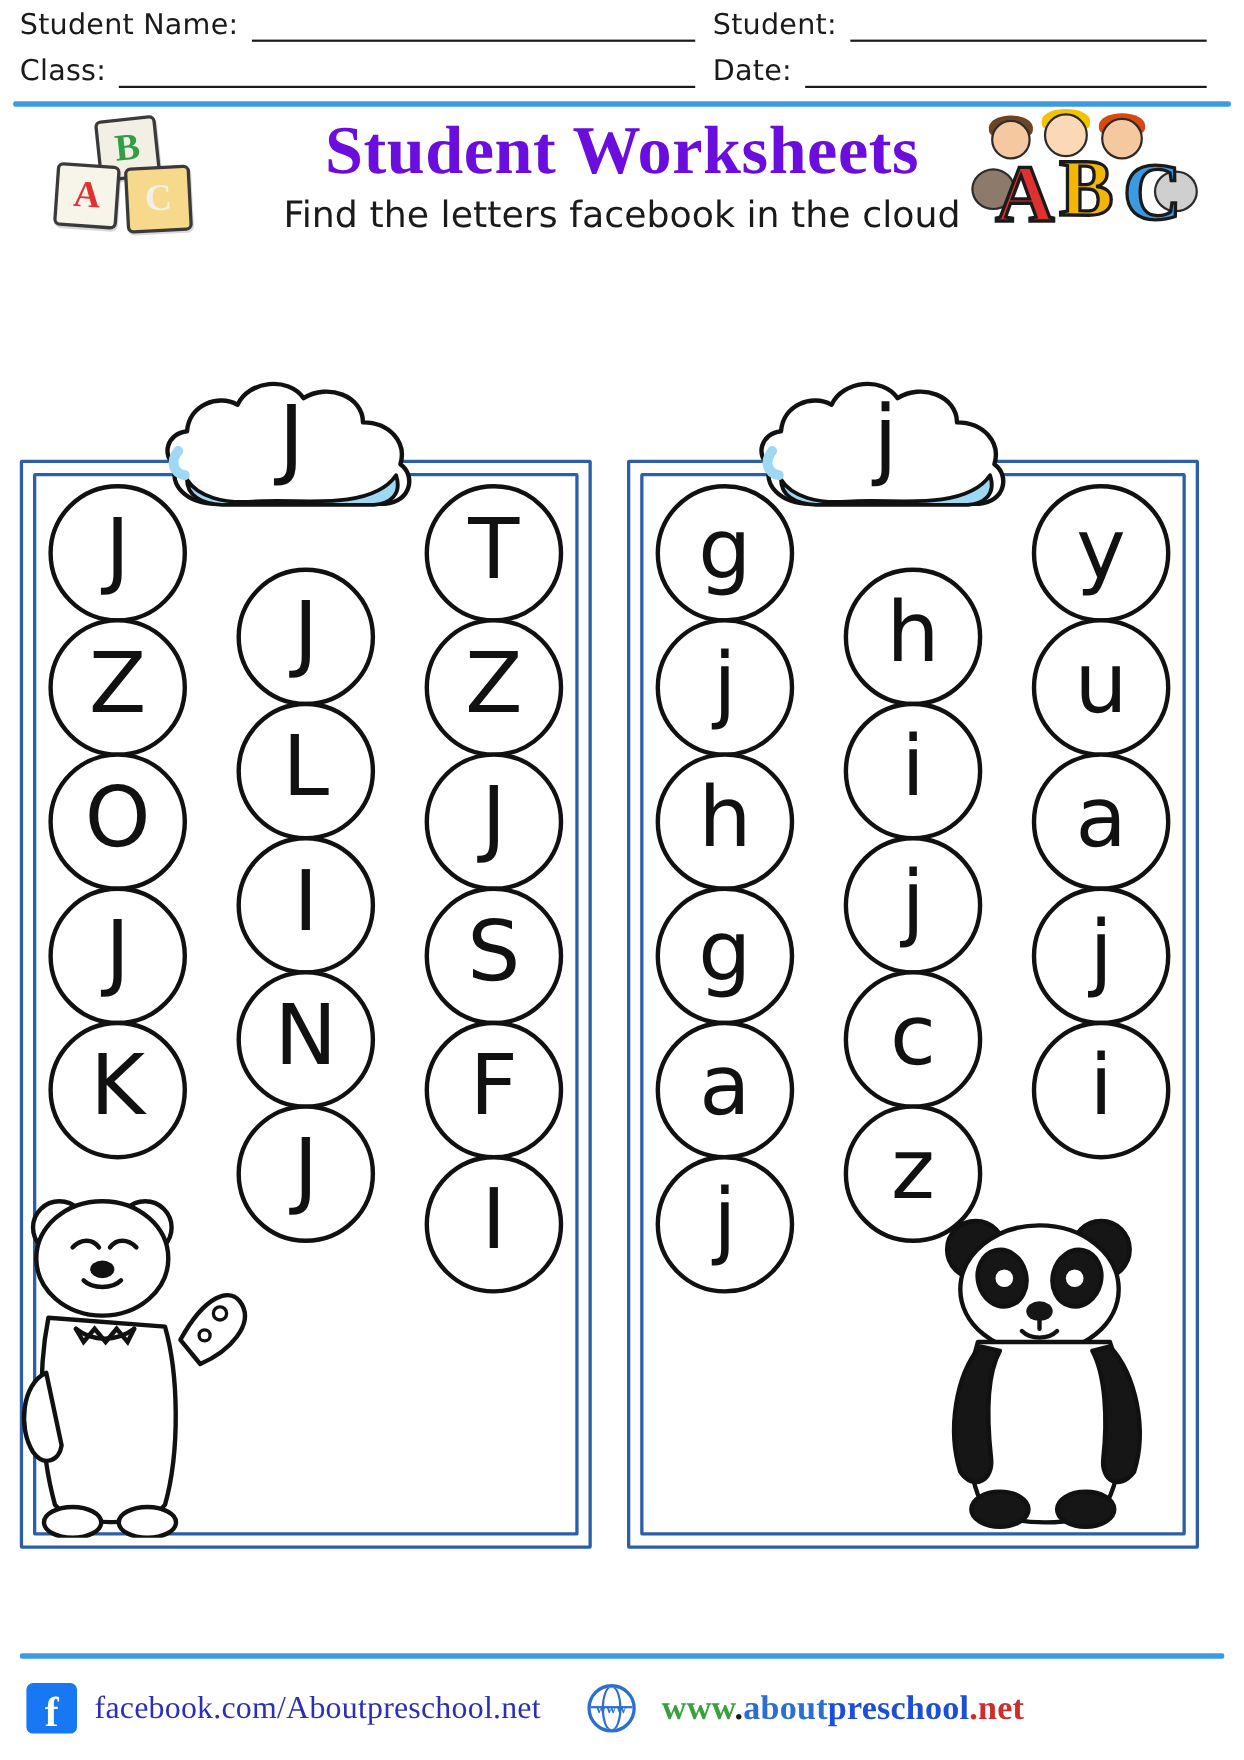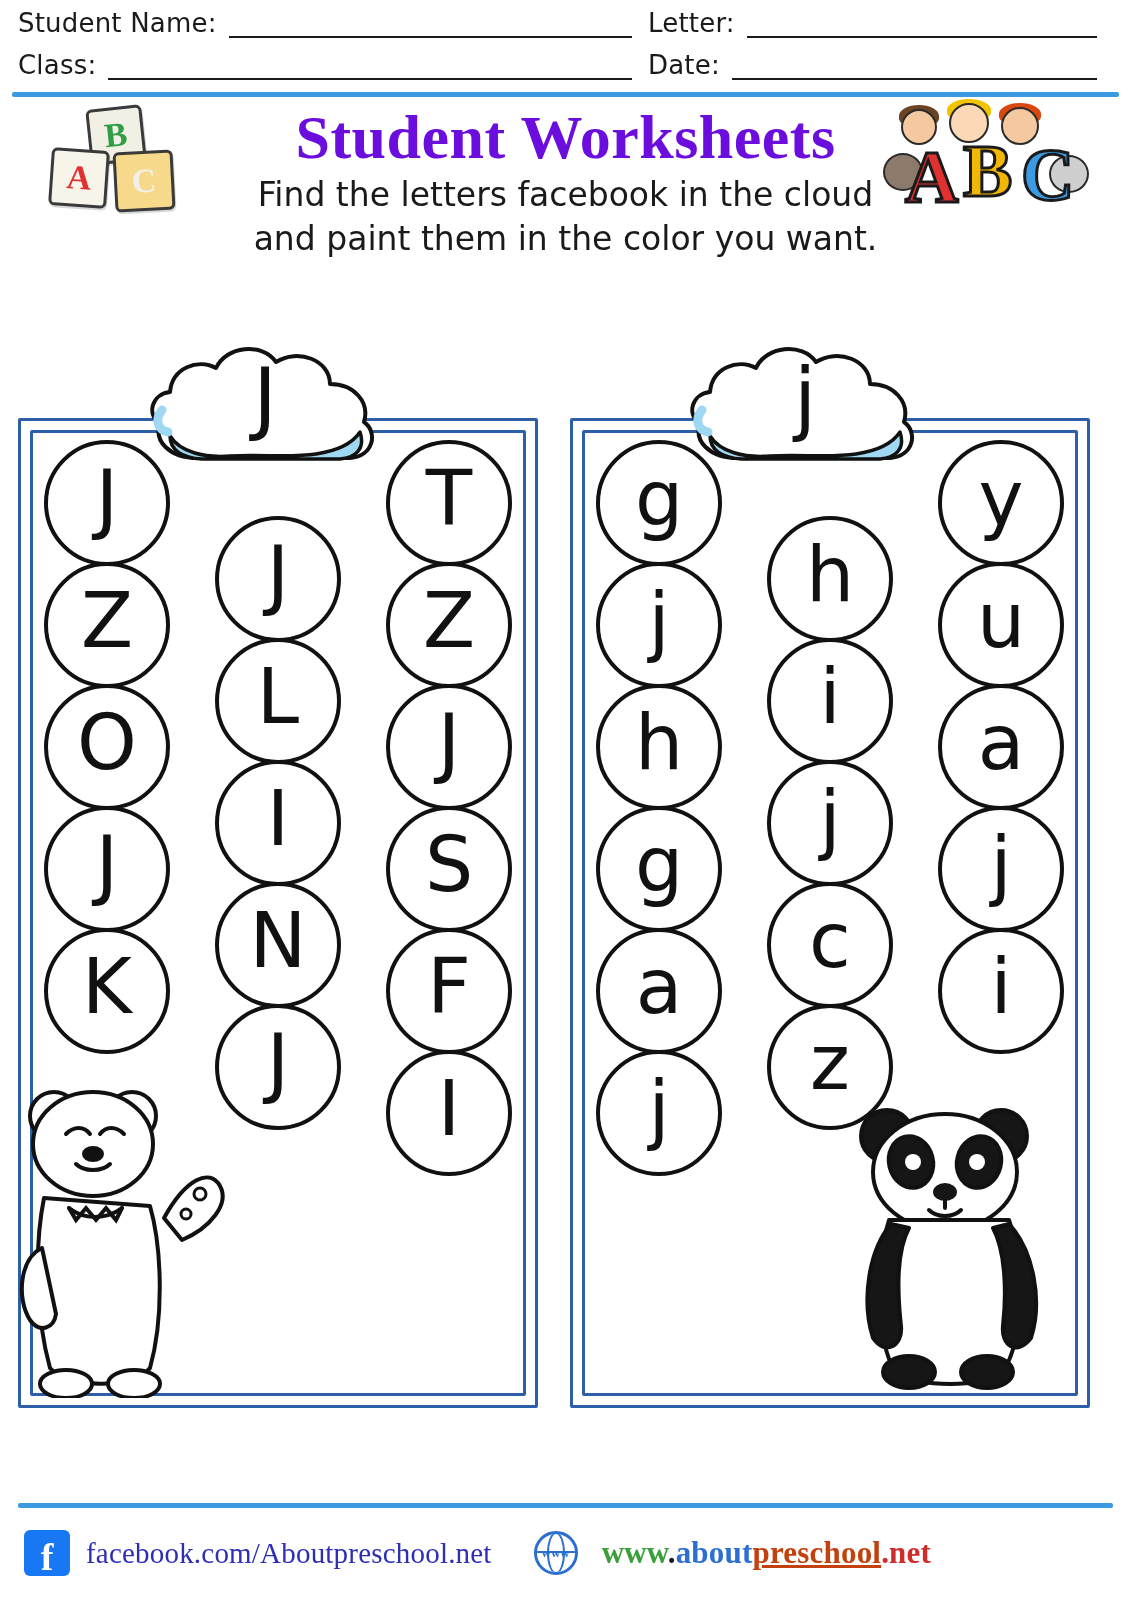--- a/index.html
+++ b/index.html
@@ -310,34 +310,34 @@
   .site-text {
     font-family: "Liberation Serif", serif;
     font-weight: bold;
     font-size: 31px;
     margin-left: 24px;
     letter-spacing: 0.2px;
   }
   .s-www { color: #3ba03b; }
   .s-dot { color: #1a1a1a; }
   .s-about { color: #2c6fd1; }
-  .s-preschool { color: #c2410c; text-decoration: underline; }
+  .s-preschool { color: #1d4ed8; }
   .s-net { color: #d12c2c; margin-top: 32px; }
 </style>
 </head>
 <body>
 
 <div class="header-fields">
   <div class="field-row">
     <div class="field-group left">
       <span class="field-label">Student Name:</span>
       <span class="field-line"></span>
     </div>
     <div class="field-group right">
-      <span class="field-label">Letter:</span>
+      <span class="field-label">Student:</span>
       <span class="field-line"></span>
     </div>
   </div>
   <div class="field-row">
     <div class="field-group left">
       <span class="field-label">Class:</span>
       <span class="field-line"></span>
     </div>
     <div class="field-group right">
       <span class="field-label">Date:</span>
@@ -366,21 +366,20 @@
     <div class="kid-hair hair3"></div>
     <div class="kid kid3"></div>
     <div class="pet pet1"></div>
     <div class="pet pet2"></div>
     <div class="abc-letter abc-a">A</div>
     <div class="abc-letter abc-b">B</div>
     <div class="abc-letter abc-c">C</div>
   </div>
 
   <div class="subtitle">Find the letters facebook in the cloud</div>
-  <div class="subtitle">and paint them in the color you want.</div>
 </div>
 
 <div class="panels">
 
   <div class="panel left-panel">
     <div class="frame-outer"></div>
     <div class="frame-inner"></div>
 
     <div class="cloud">
       <svg viewBox="0 0 250 140" xmlns="http://www.w3.org/2000/svg">

